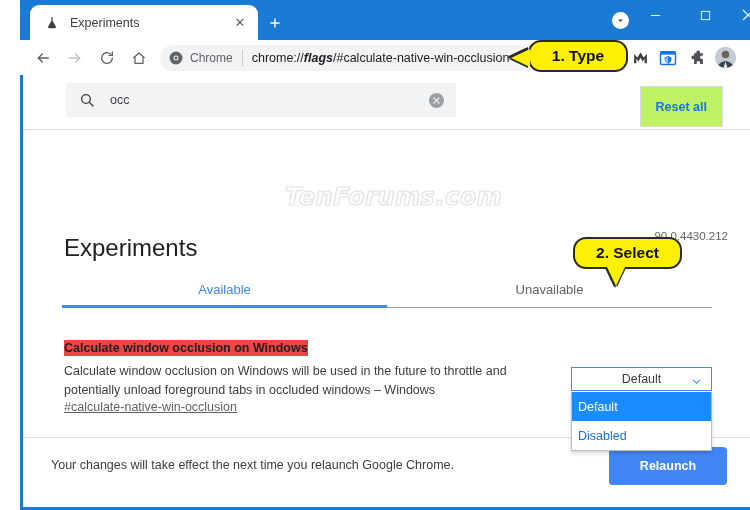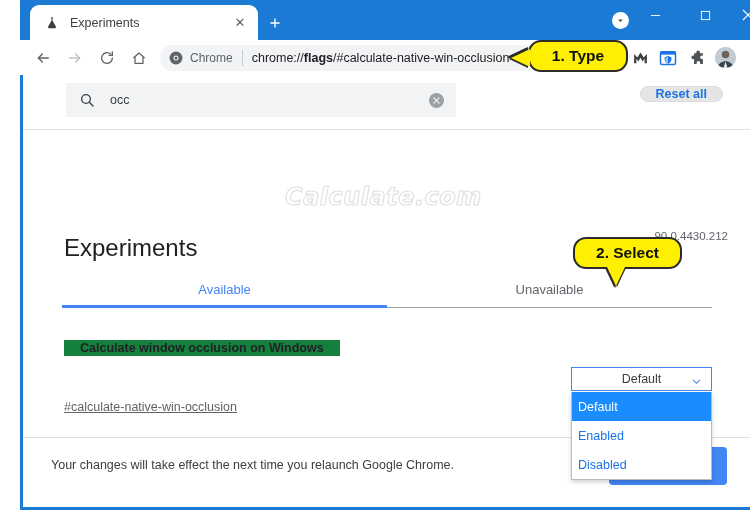--- a/index.html
+++ b/index.html
@@ -100,21 +100,21 @@
   }
   #omni-sep {
     margin: 0 9px; width: 1px; height: 16px; background: #c9ccce;
     flex: 0 0 auto;
   }
   #omni-url {
     font-size: 12.5px; color: #202124;
     white-space: nowrap; overflow: hidden;
     flex: 1 1 auto;
   }
-  #omni-url b { font-weight: 700; }
+  #omni-url b { font-weight: 700; font-style: italic; }
   .rbicon {
     width: 26px; height: 26px;
     display: flex; align-items: center; justify-content: center;
     flex: 0 0 auto;
     margin-right: 2px;
   }
   #avatar {
     width: 21px; height: 21px; border-radius: 50%;
     overflow: hidden; flex: 0 0 auto; margin: 0 4px;
     background: #b9c2cc;
@@ -154,23 +154,23 @@
     min-width: 0;
   }
   #search-clear {
     width: 15px; height: 15px; margin-right: 12px; border-radius: 50%;
     background: #9aa0a6; color: #f1f3f4;
     display: flex; align-items: center; justify-content: center;
     font-size: 10px; line-height: 1; flex: 0 0 auto;
   }
   #reset-all {
     position: absolute; right: 44px; top: 11px;
-    height: 16px; padding: 0 15px;
-    background: #e5e5e5;
-    border: 1px solid #dadce0; border-radius: 10px;
+    height: 41px; padding: 0 15px;
+    background: #bef264;
+    border: 1px solid #dadce0; border-radius: 0;
     color: #1a73e8; font-size: 12.5px; font-weight: bold;
     font-family: "Liberation Sans", sans-serif;
     display: flex; align-items: center; justify-content: center;
   }
 
   
   #watermark {
     position: absolute; left: 262px; top: 108px;
     font-size: 24px; font-weight: bold; font-style: italic;
     color: transparent;
@@ -208,22 +208,22 @@
   }
   #tabrule-active {
     position: absolute; left: 39px; top: 230px; width: 325px; height: 3px;
     background: #4285f4;
   }
 
   
   #exp-title {
     position: absolute; left: 41px; top: 265px;
     font-size: 12.5px; font-weight: bold; color: #202124;
-    background: #15803d;
-    padding: 1px 16px;
+    background: #ef4444;
+    padding: 1px 0;
   }
   #exp-desc {
     position: absolute; left: 41px; top: 287px; width: 492px;
     font-size: 12.5px; color: #3c4043; line-height: 19px;
   }
   #exp-link {
     position: absolute; left: 41px; top: 325px;
     font-size: 12.5px; color: #5f6368;
     text-decoration: underline;
   }
@@ -464,46 +464,46 @@
         <span id="search-clear">
           <svg width="9" height="9" viewBox="0 0 12 12" stroke="#f1f3f4" stroke-width="1.6" stroke-linecap="round">
             <line x1="2.5" y1="2.5" x2="9.5" y2="9.5"></line>
               <line x1="9.5" y1="2.5" x2="2.5" y2="9.5"></line>
           </svg>
         </span>
       </div>
       <div id="reset-all">Reset all</div>
     </div>
 
-    <div id="watermark">Calculate.com</div>
+    <div id="watermark">TenForums.com</div>
 
     <h1 id="page-title">Experiments</h1>
     <div id="version">90.0.4430.212</div>
 
     <div id="flagtabs">
       <div class="flagtab active">Available</div>
       <div class="flagtab">Unavailable</div>
     </div>
     <div id="tabrule"></div>
     <div id="tabrule-active"></div>
 
     <div id="exp-title">Calculate window occlusion on Windows</div>
+    <div id="exp-desc">Calculate window occlusion on Windows will be used in the future to throttle and potentially unload foreground tabs in occluded windows – Windows</div>
     <a id="exp-link" href="#">#calculate-native-win-occlusion</a>
 
     <div id="select-box">
       <span id="select-value">Default</span>
       <span id="select-chevron">
         <svg width="11" height="11" viewBox="0 0 24 24" fill="none" stroke="#4285f4" stroke-width="2.2" stroke-linecap="round">
           <polyline points="5 9 12 16 19 9"></polyline>
         </svg>
       </span>
     </div>
     <div id="select-list">
       <div class="select-option selected">Default</div>
-      <div class="select-option">Enabled</div>
       <div class="select-option">Disabled</div>
     </div>
 
     <div id="footer-rule"></div>
     <div id="footer-text">Your changes will take effect the next time you relaunch Google Chrome.</div>
     <button id="relaunch">Relaunch</button>
 
     <div id="scrollbar">
       <div class="sb-arrow" id="sb-up">
         <svg width="7" height="5" viewBox="0 0 8 6" fill="#9b9b9b">

